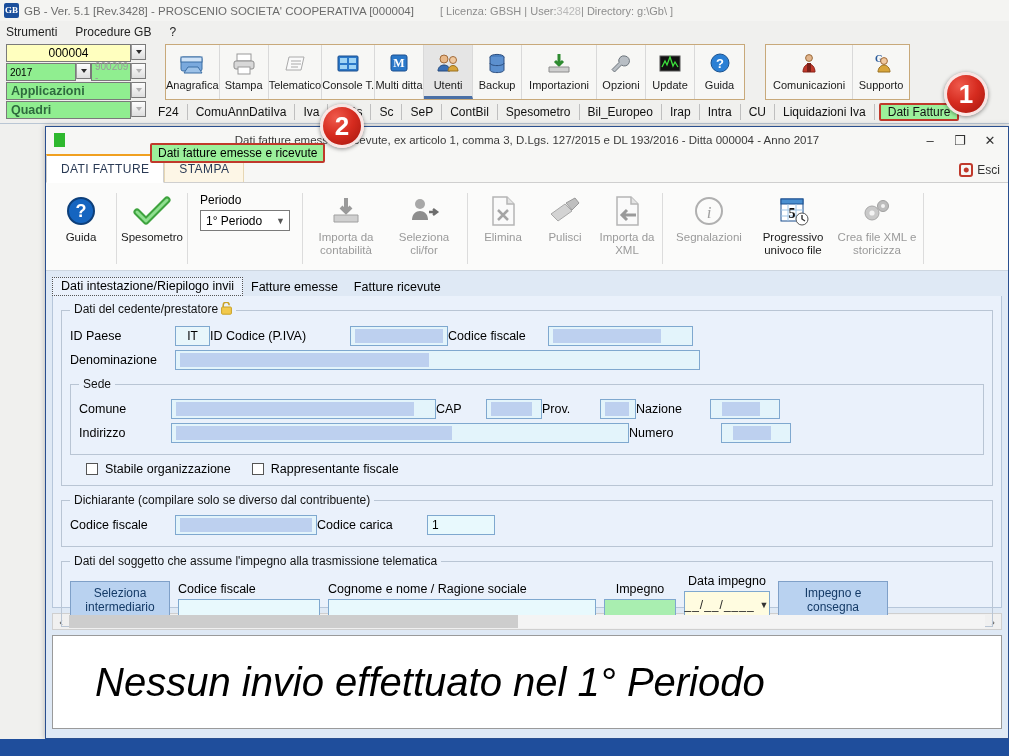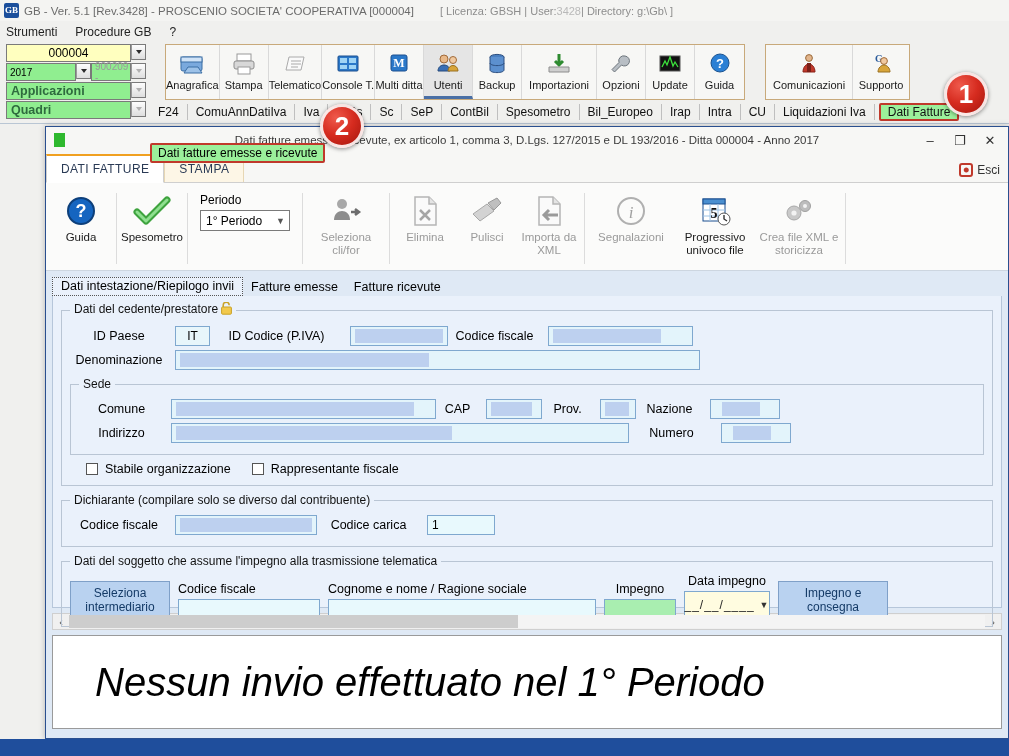--- a/index.html
+++ b/index.html
@@ -202,21 +202,21 @@
     height:312px; padding:6px 8px 0 8px; position:relative;
   }
 
   fieldset{
     border:1px solid #b9c5d4; margin:0 0 7px 0; padding:4px 8px 7px 8px;
   }
   legend{ font-size:12px; padding:0 4px; color:#111; }
   .lock-ic{ display:inline-block; vertical-align:-2px; margin-left:3px; }
 
   .frow{ display:flex; align-items:center; margin:4px 0; }
-  .flabel{ font-size:12.5px; text-align:center; padding-right:7px; white-space:nowrap; }
+  .flabel{ font-size:12.5px; text-align:left; padding-right:7px; white-space:nowrap; }
   .fin{
     height:20px; border:1px solid #7fa8cf; background:#e3f4fb;
     display:flex; align-items:center; font-size:12px; padding-left:4px;
   }
   .fin .fill{ height:14px; background:#bdd0ef; }
   .fin.plainbox{ background:#e8f6fb; }
   .fin.centered{ justify-content:center; padding-left:0; }
   .fin.green{ background:#a9eeb0; border-color:#7fa8cf; }
   .fin.white{ background:#e8f9fd; }
 
@@ -520,20 +520,29 @@
       </div>
       <div class="rb-sep"></div>
       <div class="rb-periodo">
         <div class="lbl">Periodo</div>
         <div class="rb-combo">
           <span>1° Periodo</span>
           <span class="cb-arrow">▼</span>
         </div>
       </div>
       <div class="rb-sep"></div>
+      <div class="rb-item w78 dis">
+        <div class="ic">
+          <svg width="34" height="34" viewBox="0 0 34 34">
+              <path d="M17 4v13M12 13l5 5 5-5" stroke="#9a9a9a" stroke-width="4" fill="none"></path>
+              <path d="M5 21h24v7H5z" fill="#d0d0d0" stroke="#a0a0a0"></path>
+            </svg>
+        </div>
+        <div>Importa da contabilità</div>
+      </div>
       <div class="rb-item w78 dis">
         <div class="ic">
           <svg width="34" height="34" viewBox="0 0 34 34">
               <circle cx="13" cy="10" r="5" fill="#a8a8a8"></circle>
               <path d="M5 26c0-6 4-9 8-9s8 3 8 9z" fill="#8d8d8d"></path>
               <path d="M22 18h7M26 15l4 3-4 3" stroke="#6d6d6d" stroke-width="2.5" fill="none"></path>
             </svg>
         </div>
         <div>Seleziona cli/for</div>
       </div>

